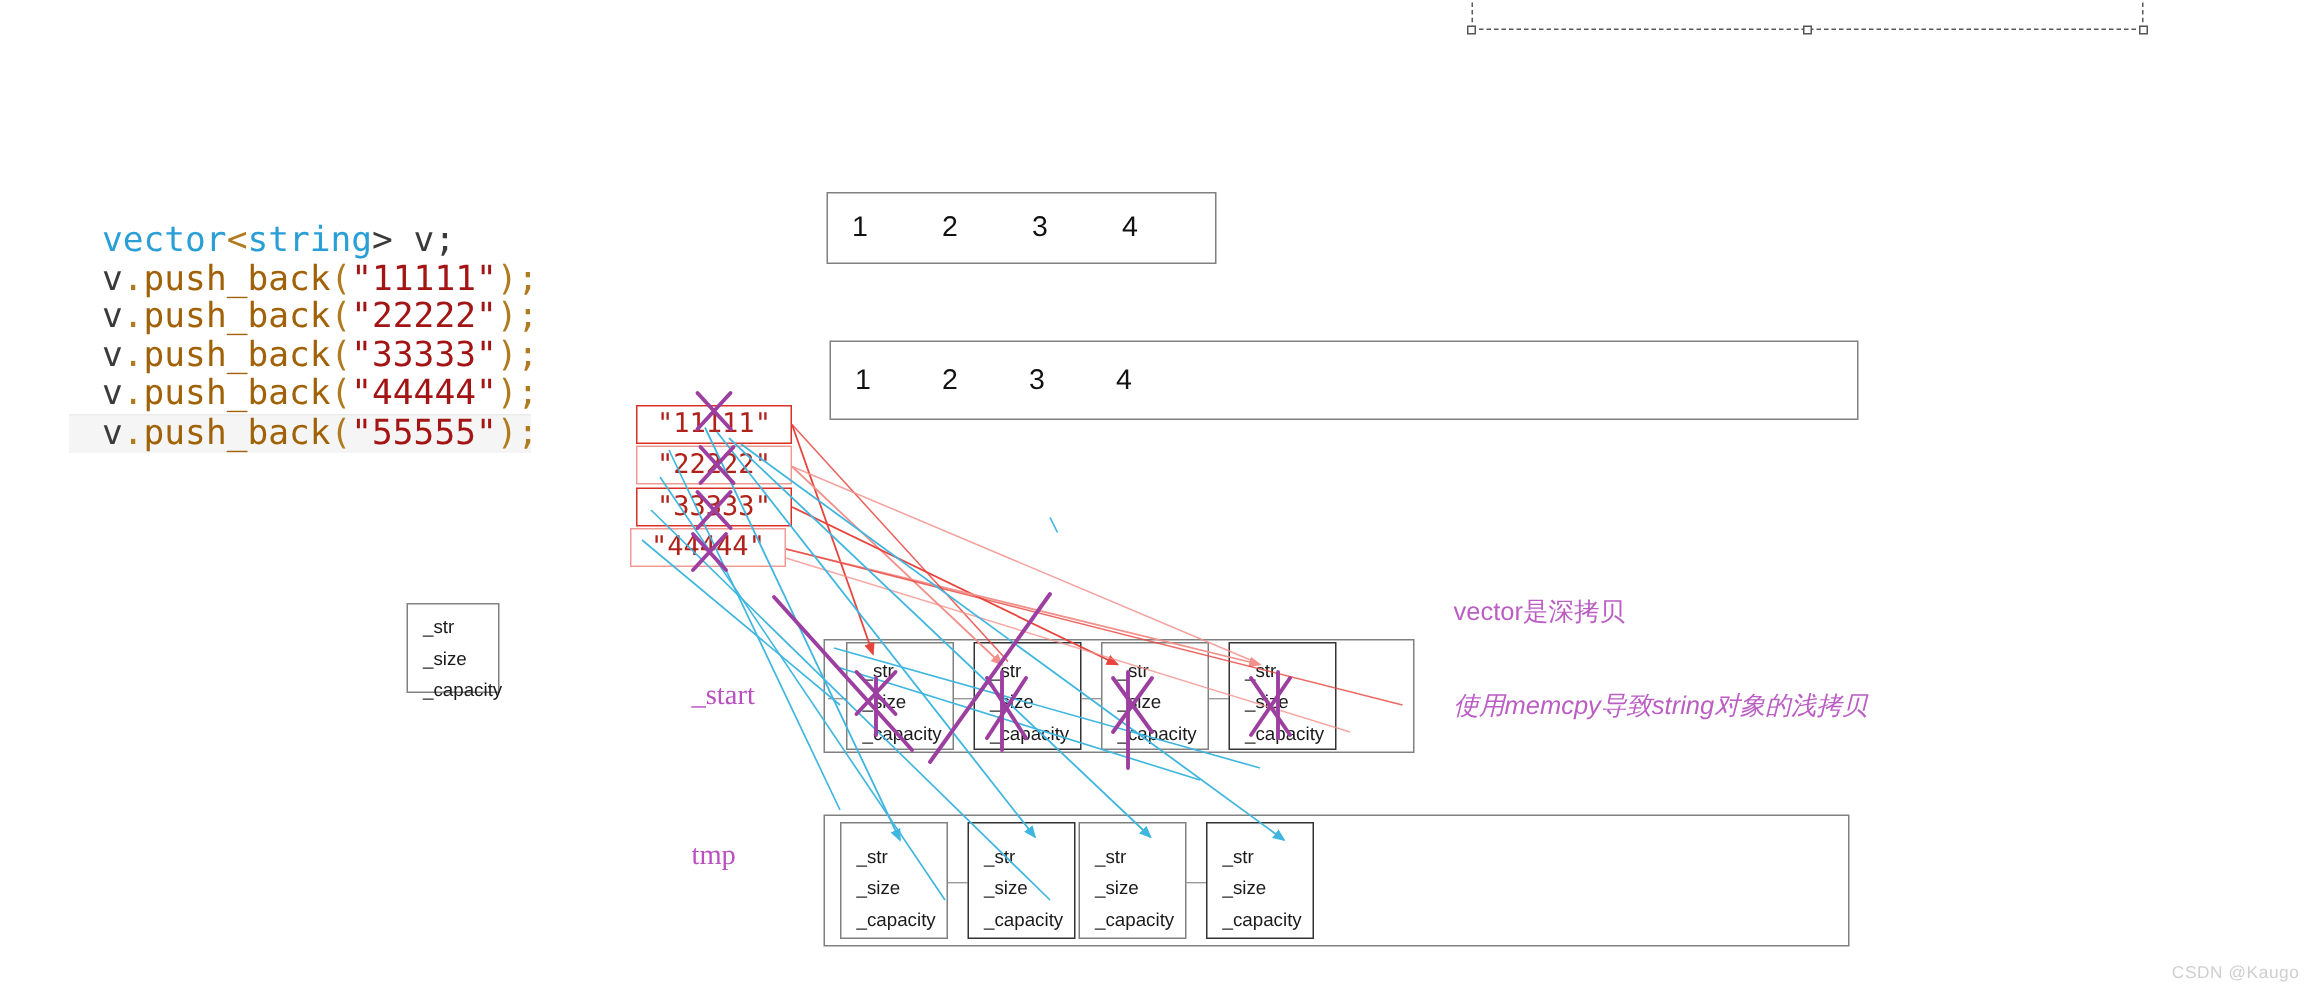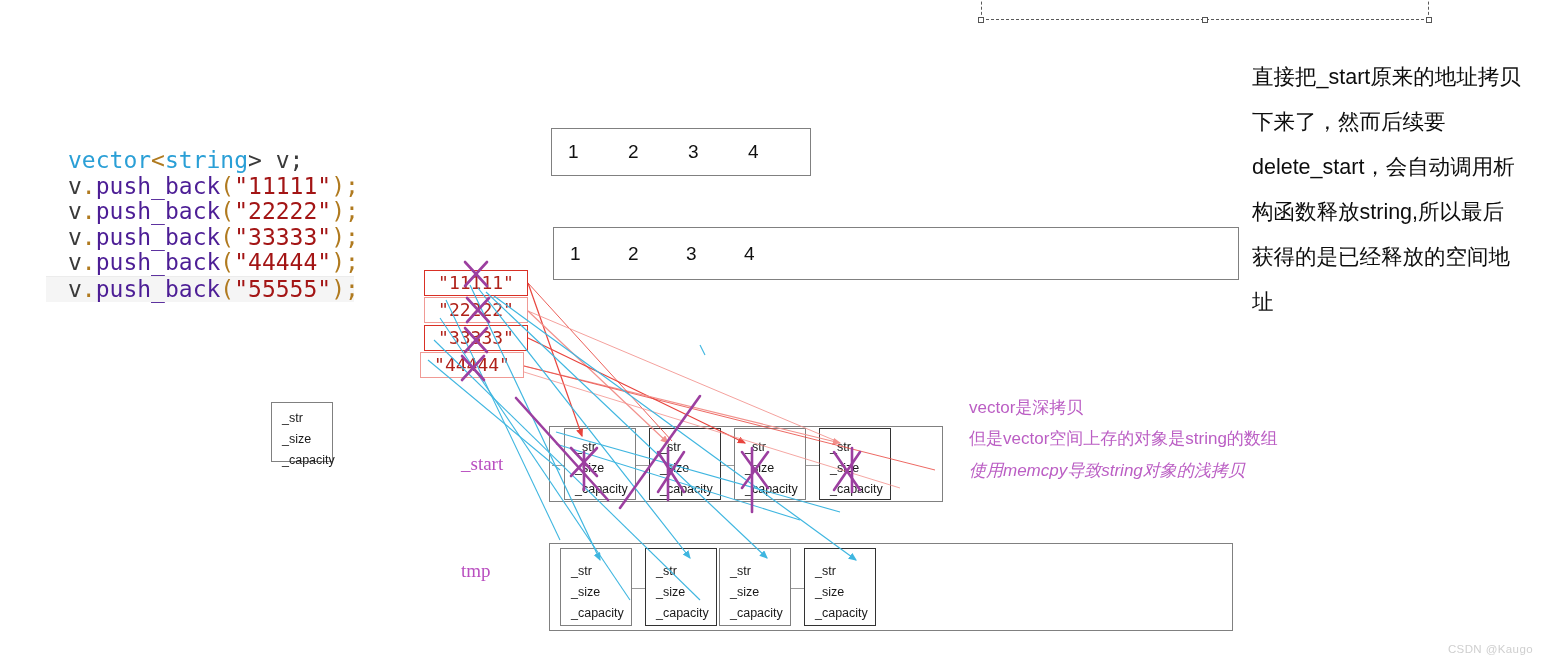--- a/index.html
+++ b/index.html
@@ -47,21 +47,21 @@
     font-family: "DejaVu Sans Mono", "Liberation Mono", monospace;
     font-size: 23px;
     line-height: 25.5px;
     color: #3a3a3a;
     white-space: pre;
   }
   #code-block .ln { padding-left: 22px; }
   #code-block .ln.hl { background: #f5f5f5; }
   #code-block .ln.sep { border-top: 1px solid #ececec; }
   .tok-type { color: #2a9fd6; }
-  .tok-fn   { color: #4c1d95; }
+  .tok-fn   { color: #a16207; }
   .tok-str  { color: #a31515; }
   .tok-punc { color: #b07a1f; }
   .tok-var  { color: #3a3a3a; }
 
   
   .plain-box {
     background: #ffffff;
     border: 1px solid #808080;
     box-sizing: border-box;
   }
@@ -240,24 +240,22 @@
       <span class="dash">—</span>
       <div class="struct-box dark" style="height:78px; padding-top:12px; margin-left:-1px;">
         <div class="struct-field">_str</div>
         <div class="struct-field">_size</div>
         <div class="struct-field">_capacity</div>
       </div>
     </div>
   </div>
 
   <div class="abs purple-note" style="left:969px; top:392px;">vector是深拷贝</div>
-  <div class="abs purple-note" style="left:969px; top:423px;">但是vector空间上存的对象是string的数组</div>
   <div class="abs purple-note" style="left:969px; top:455px;font-style:italic;">使用memcpy导致string对象的浅拷贝</div>
 
-  <div class="abs" id="right-note">直接把_start原来的地址拷贝下来了，然而后续要delete_start，会自动调用析构函数释放string,所以最后获得的是已经释放的空间地址</div>
 
   <div class="abs" id="watermark">CSDN @Kaugo</div>
 
   <svg class="abs" id="overlay" viewBox="0 0 1547 663">
     <defs>
       <marker id="ah-red" markerWidth="7" markerHeight="7" refX="6" refY="3" orient="auto">
         <path d="M0,0 L7,3 L0,6 z" fill="#e8433c"></path>
       </marker>
       <marker id="ah-redf" markerWidth="7" markerHeight="7" refX="6" refY="3" orient="auto">
         <path d="M0,0 L7,3 L0,6 z" fill="#f2918c"></path>

